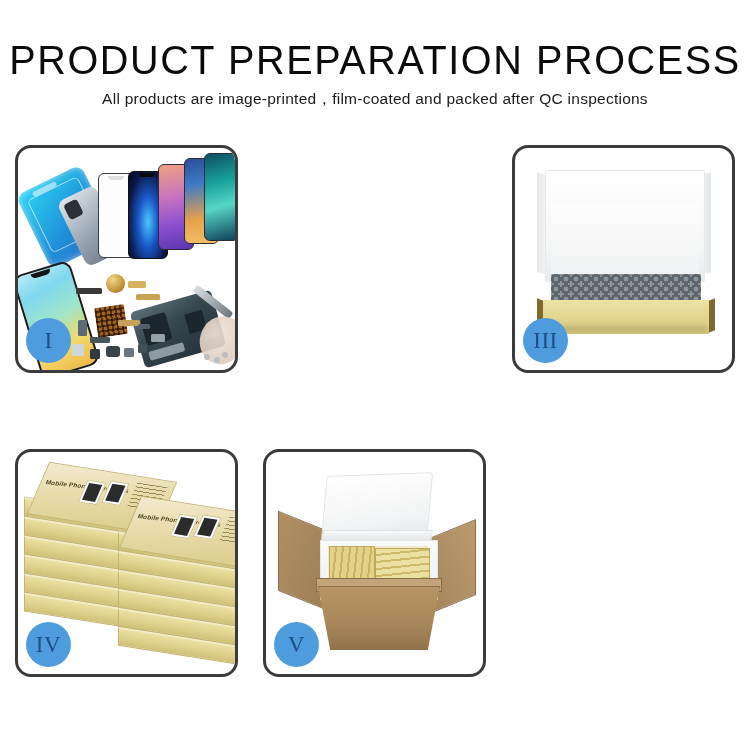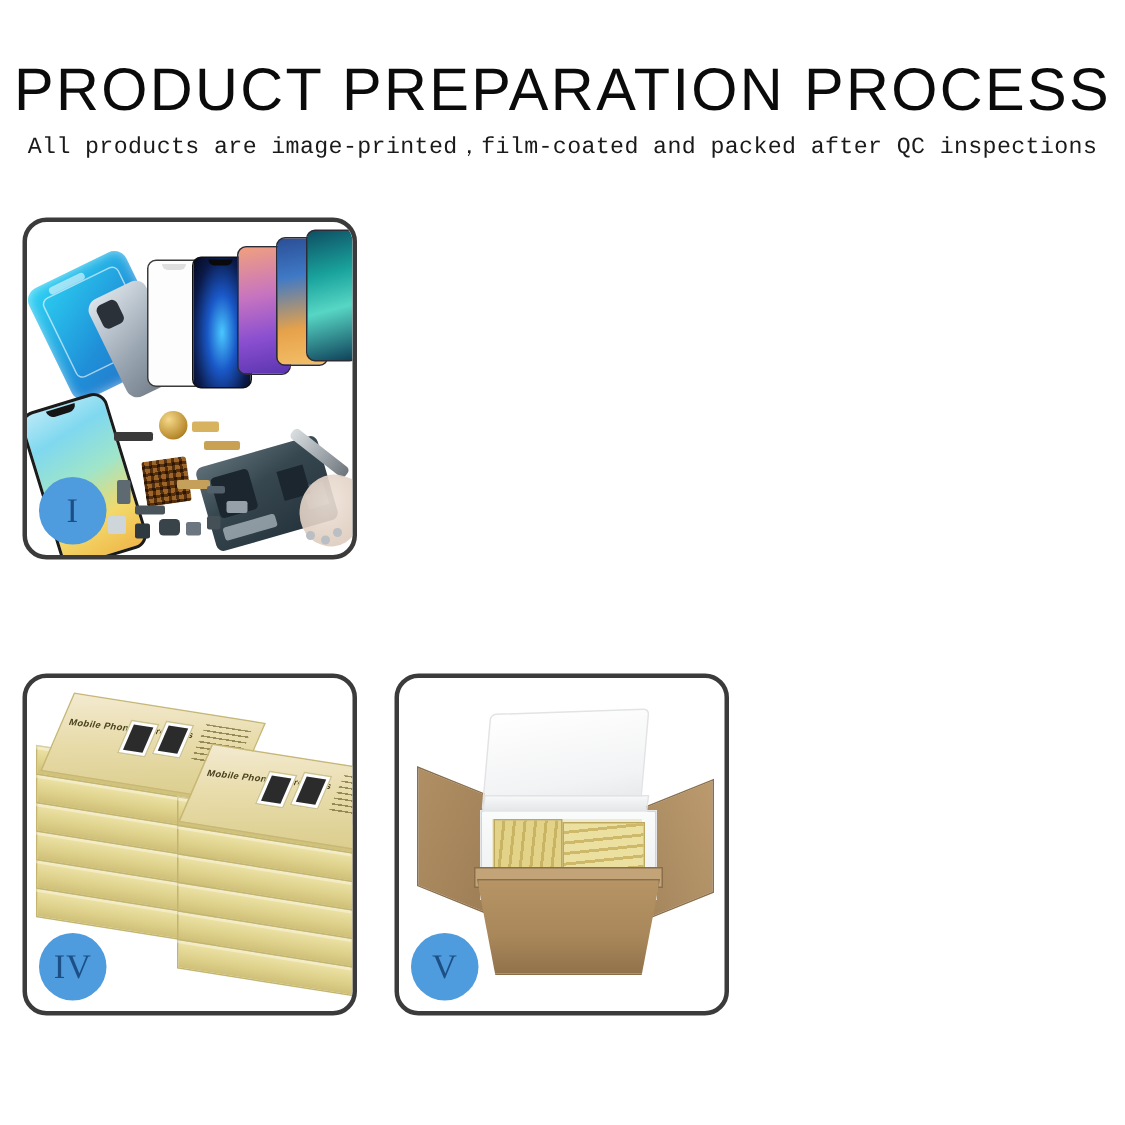--- a/index.html
+++ b/index.html
@@ -36,21 +36,21 @@
     font-size: 40px;
     line-height: 44px;
     font-weight: 400;
     letter-spacing: 1.6px;
     color: #0b0b0b;
     white-space: nowrap;
     transform: scaleX(0.99);
   }
   .subtitle {
     margin-top: 7px;
-    font-family: Liberation Mono, monospace;
+    font-family: Liberation Sans, sans-serif;
     font-size: 15.5px;
     line-height: 19px;
     font-weight: 400;
     letter-spacing: 0.25px;
     color: #1a1a1a;
     white-space: nowrap;
   }
 
   
   .grid {
@@ -566,20 +566,36 @@
           <div class="bar b14"></div>
           <div class="screwdriver"></div>
           <div class="hand"></div>
           <div class="screws"></div>
         </div>
         <div class="badge">I</div>
       </div>
     </div>
 
 
+    <div class="panel r0 c2">
+      <div class="panel-inner">
+        <div class="p3">
+          <div class="p3-lid-fold-l"></div>
+          <div class="p3-lid-fold-r"></div>
+          <div class="p3-lid"></div>
+          <div class="p3-foam"></div>
+          <div class="p3-grey"></div>
+          <div class="p3-tray-lend"></div>
+          <div class="p3-tray-rend"></div>
+          <div class="p3-tray"></div>
+          <div class="p3-tray-shadow"></div>
+        </div>
+        <div class="badge">III</div>
+      </div>
+    </div>
 
     <div class="panel r1 c0">
       <div class="panel-inner">
         <div class="p4">
           <div class="stackbox sb-l6"></div>
           <div class="stackbox sb-l5"></div>
           <div class="stackbox sb-l4"></div>
           <div class="stackbox sb-l3"></div>
           <div class="stackbox sb-l2"></div>
           <div class="stackbox sb-l1"></div>

